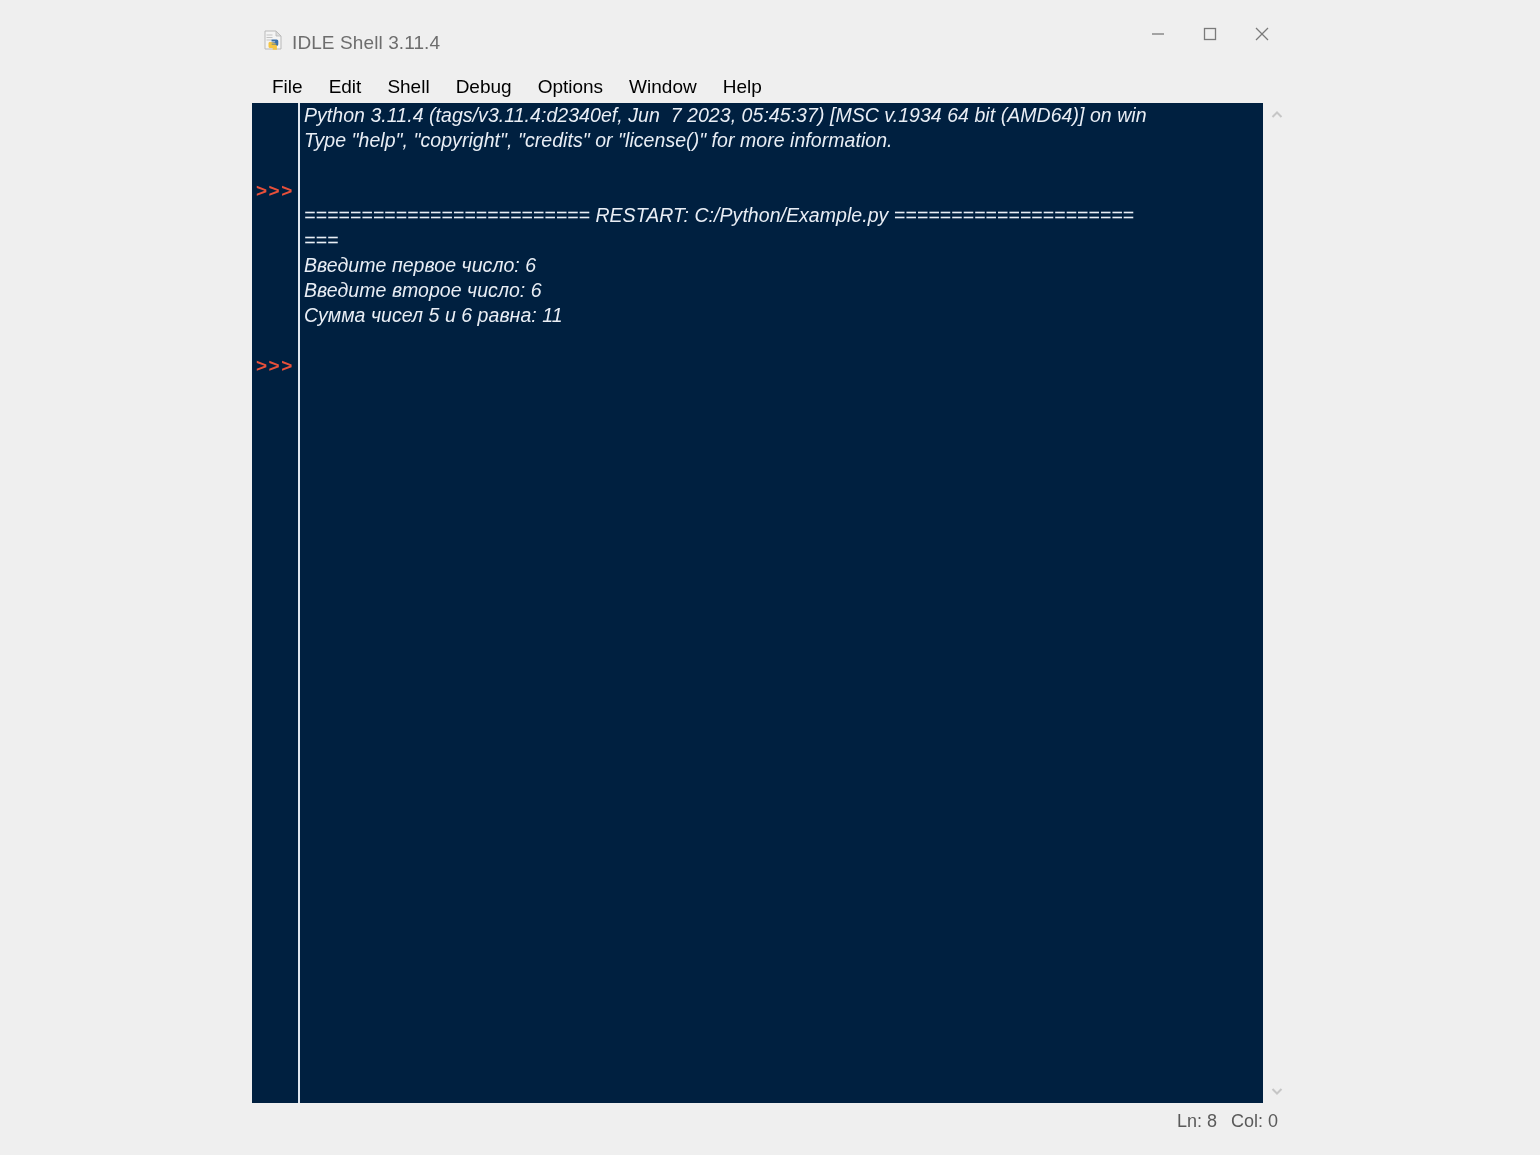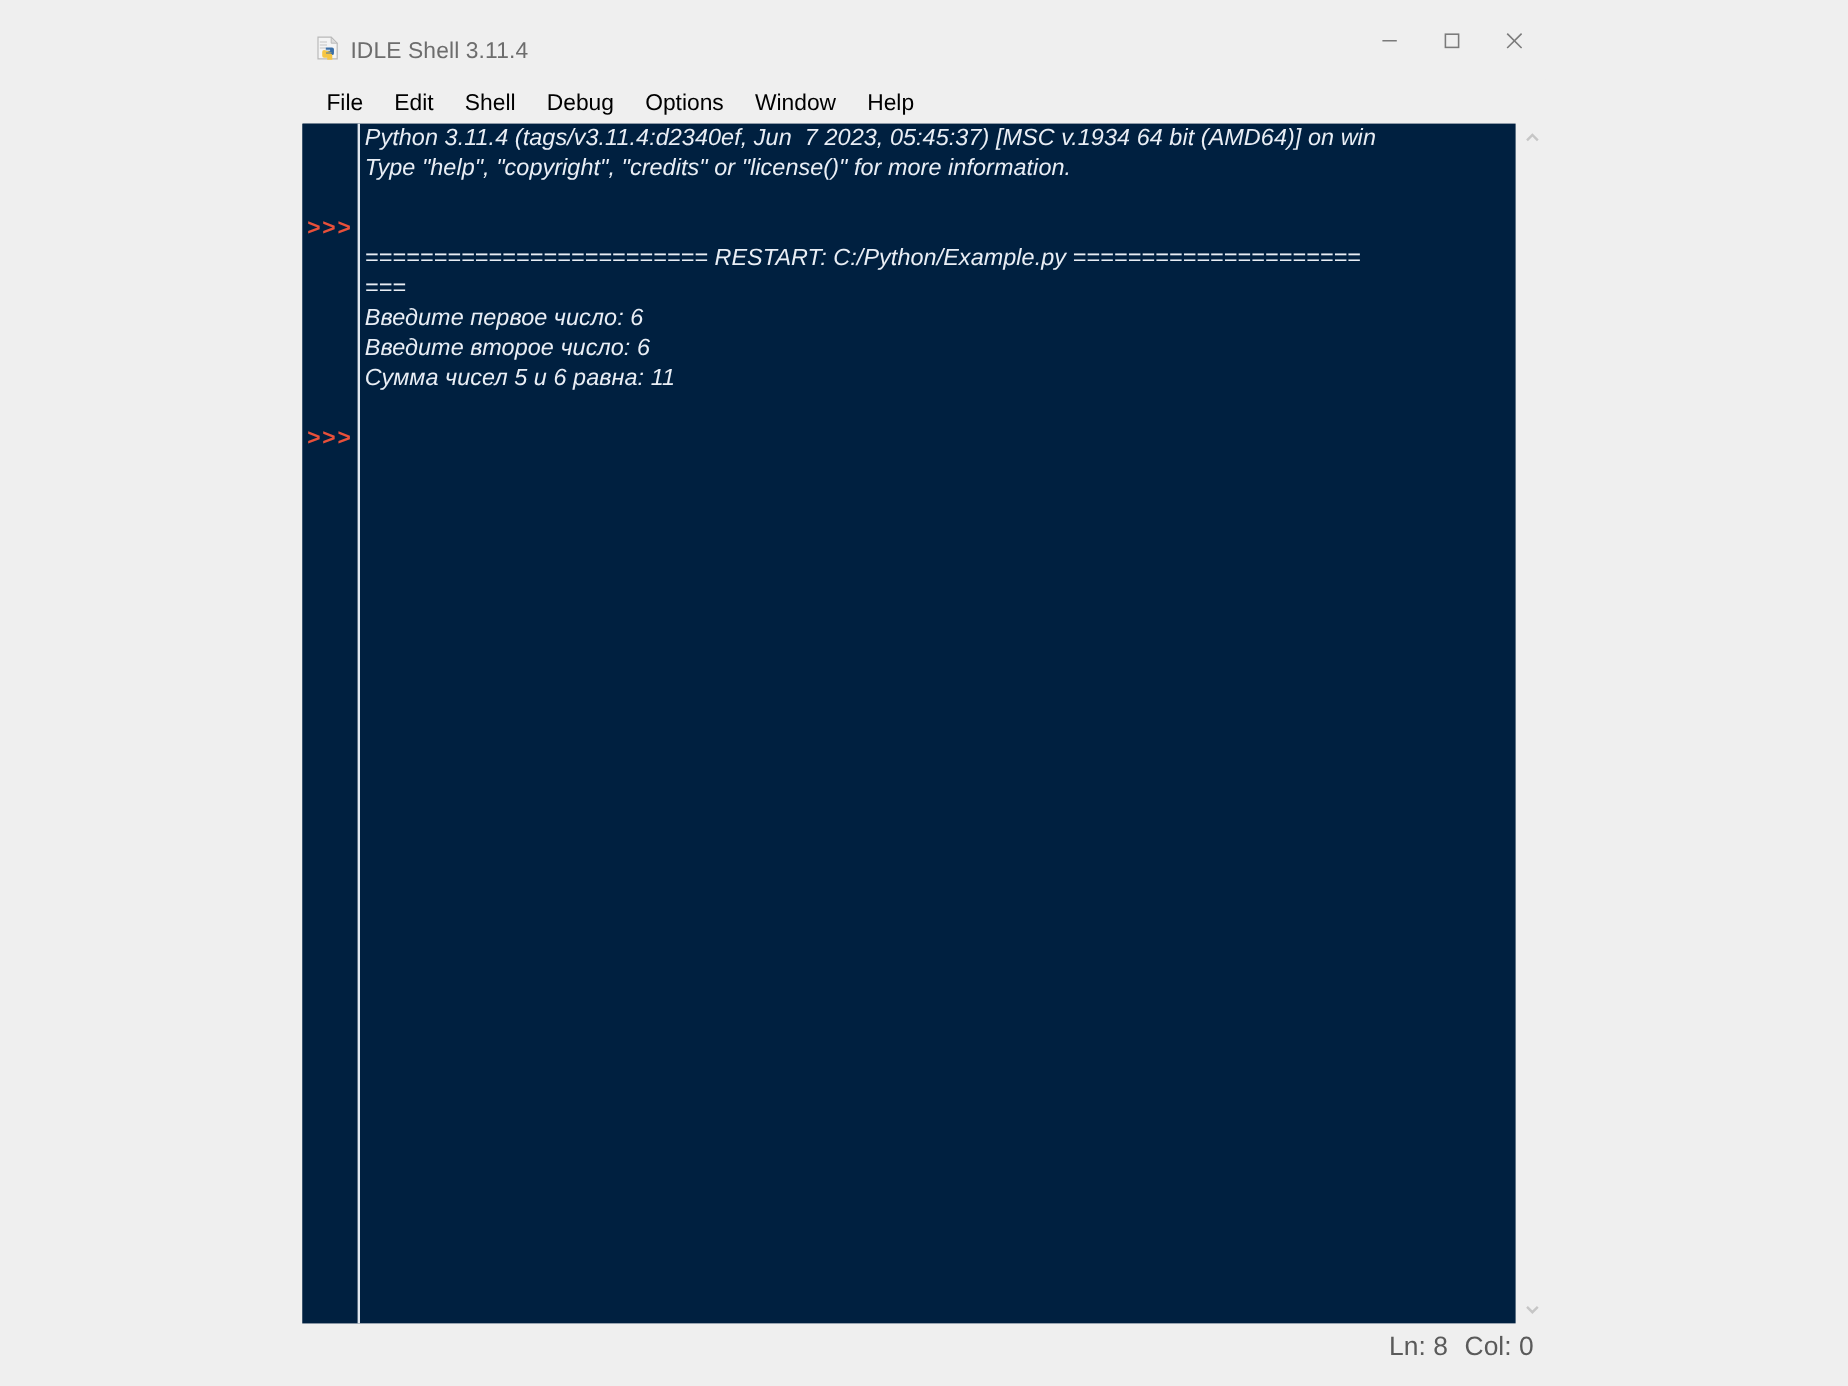--- a/index.html
+++ b/index.html
@@ -177,21 +177,21 @@
     left: 0px;
     top: 1103px;
     width: 1036px;
     height: 37px;
     background: #efefef;
     display: flex;
     align-items: center;
     justify-content: flex-end;
   }
   .status-item {
-    font-size: 22px;
+    font-size: 18px;
     color: #5a5a5a;
     margin-right: 0px;
     white-space: nowrap;
   }
   .status-ln { margin-right: 14px; }
   .status-col { margin-right: 10px; }
 </style>
 </head>
 <body>
 

